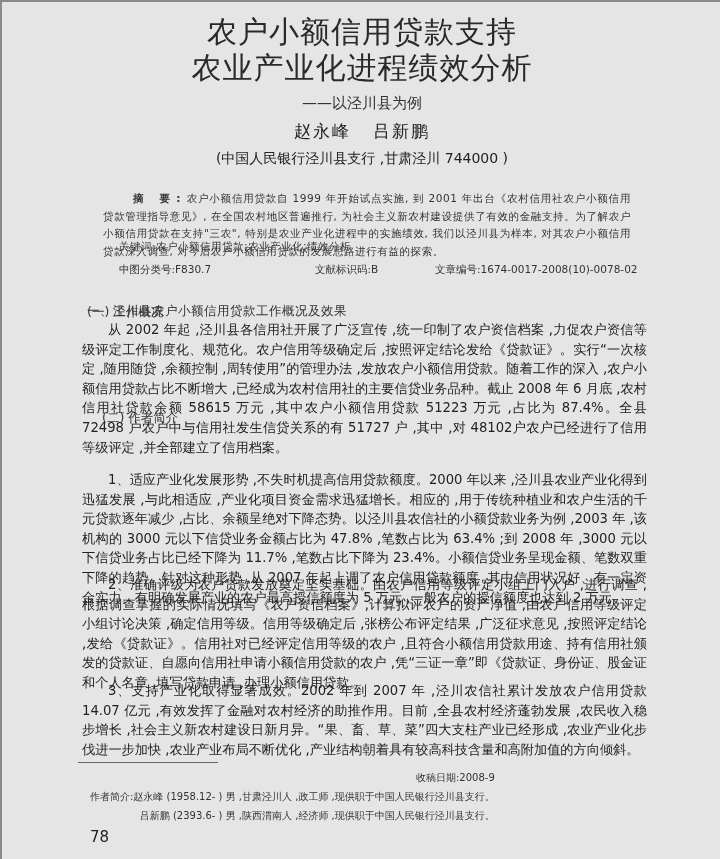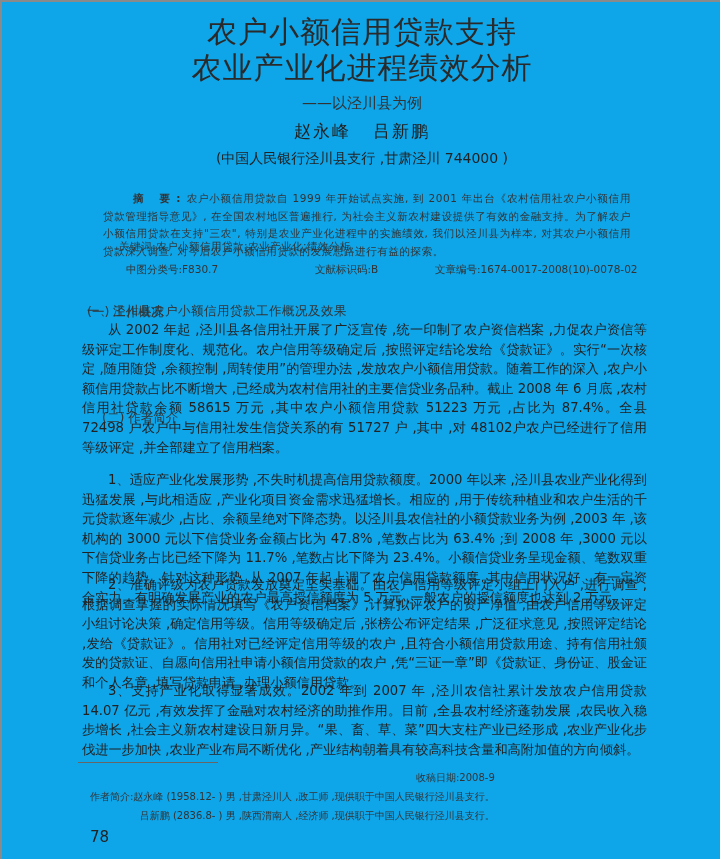--- a/index.html
+++ b/index.html
@@ -1,40 +1,40 @@
 <!DOCTYPE html>
 <html><head>
 <meta charset="utf-8">
 <style>
   html, body { margin: 0; padding: 0; background: #ffffff; }
   body { width: 720px; height: 859px; overflow: hidden; position: relative; }
   .page {
     position: absolute; left: 0; top: 0; width: 718px; height: 857px;
     border-top: 2px solid #8a8a8a; border-left: 2px solid #8a8a8a;
-    background: #0ea5e9;
+    background: #e5e5e5;
     font-family: "DejaVu Sans", "Liberation Sans", sans-serif;
     color: #222;
   }
   .title-block { position: absolute; left: 0; width: 720px; text-align: center; }
   .title-line { font-size: 30px; letter-spacing: 1px; color: #2a2a2a; font-weight: 300; line-height: 36px; }
   .title-1 { top: 12px; }
   .title-2 { top: 48px; }
   .subtitle { top: 92px; font-size: 15px; color: #333; }
   .authors { top: 118px; font-size: 17px; color: #222; letter-spacing: 2px; }
   .author-gap { display: inline-block; width: 22px; }
   .affiliation { top: 148px; font-size: 14px; color: #222; }
 
   .text { position: absolute; left: 85px; width: 560px; }
   .abstract { top: 172px; font-size: 10.5px; line-height: 17.5px; color: #333; letter-spacing: 0.6px; text-align: justify; }
   .abstract .label { font-weight: bold; letter-spacing: 6px; }
   .abstract p { margin: 16px; text-indent: 30px; }
   .keywords { top: 238px; font-size: 10.5px; color: #333; left: 117px; letter-spacing: 0.5px; }
   .meta-row { top: 261px; left: 117px; width: 510px; font-size: 10.5px; color: #333; }
   .meta-row span { position: absolute; top: 0; white-space: nowrap; }
-  .meta-cls { left: 7px; }
+  .meta-cls { left: 0; }
   .meta-doc { left: 196px; }
   .meta-art { left: 316px; }
 
   .h1 { top: 301px; left: 85px; font-size: 12.5px; color: #333; letter-spacing: 0.5px; }
   .h2a { top: 302px; left: 85px; font-size: 12.5px; color: #333; }
   .body { left: 80px; width: 565px; font-size: 13.2px; line-height: 19.6px; color: #222; text-align: justify; }
   .body p { margin: 0; text-indent: 26px; }
   .para1 { top: 318px; }
   .h2b { top: 408px; left: 100px; font-size: 12.5px; color: #333; }
   .para2 { top: 428px; margin-top: 40px; }
@@ -88,17 +88,17 @@
     <p>2、准确评级为农户贷款发放奠定坚实基础。由农户信用等级评定小组上门入户 ,进行调查 ,根据调查掌握的实际情况填写《农户资信档案》,计算拟评农户的资产净值 ,由农户信用等级评定小组讨论决策 ,确定信用等级。信用等级确定后 ,张榜公布评定结果 ,广泛征求意见 ,按照评定结论 ,发给《贷款证》。信用社对已经评定信用等级的农户 ,且符合小额信用贷款用途、持有信用社颁发的贷款证、自愿向信用社申请小额信用贷款的农户 ,凭“三证一章”即《贷款证、身份证、股金证和个人名章 ,填写贷款申请 ,办理小额信用贷款。</p>
   </div>
   <div class="text body para4">
     <p>3、支持产业化取得显著成效。2002 年到 2007 年 ,泾川农信社累计发放农户信用贷款 14.07 亿元 ,有效发挥了金融对农村经济的助推作用。目前 ,全县农村经济蓬勃发展 ,农民收入稳步增长 ,社会主义新农村建设日新月异。“果、畜、草、菜”四大支柱产业已经形成 ,农业产业化步伐进一步加快 ,农业产业布局不断优化 ,产业结构朝着具有较高科技含量和高附加值的方向倾斜。</p>
   </div>
 
   <div class="footnote-rule"></div>
   <div class="footnotes">
     <div class="fn-row">收稿日期:2008-9</div>
     <div class="fn-row">作者简介:赵永峰 (1958.12- ) 男 ,甘肃泾川人 ,政工师 ,现供职于中国人民银行泾川县支行。</div>
-    <div class="fn-row fn-indent">吕新鹏 (2836.8- ) 男 ,陕西渭南人 ,经济师 ,现供职于中国人民银行泾川县支行。</div>
+    <div class="fn-row fn-indent">吕新鹏 (2393.6- ) 男 ,陕西渭南人 ,经济师 ,现供职于中国人民银行泾川县支行。</div>
   </div>
 
   <div class="page-no">78</div>
 </div>
 
 </body></html>

